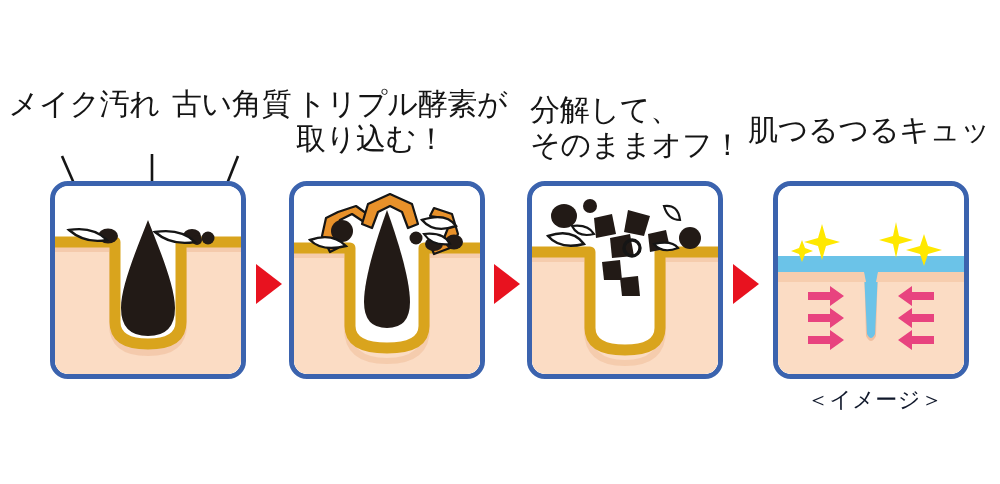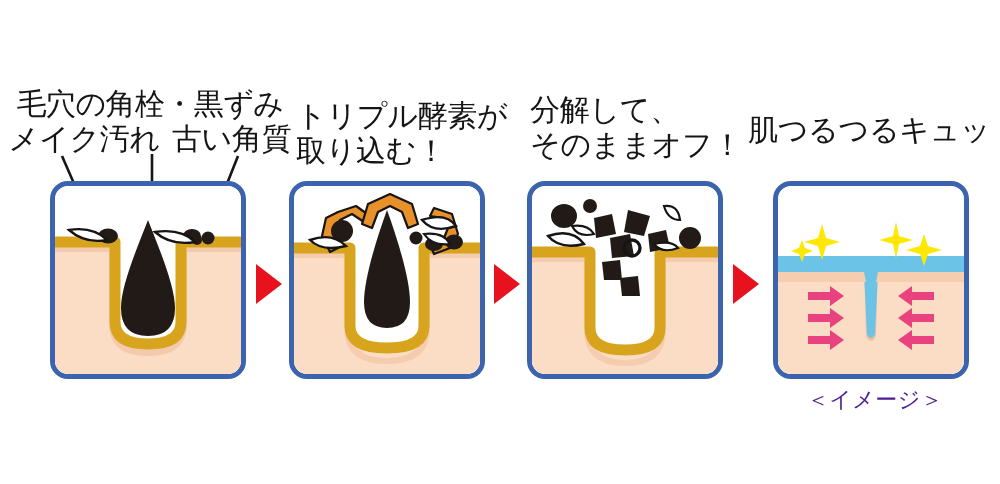--- a/index.html
+++ b/index.html
@@ -54,40 +54,39 @@
     background: #151515;
     position: relative;
     top: 4px;
   }
 
   #cap2 {
     left: 296px; top: 86px;
     font-size: 30px;
     text-align: left;
     width: 220px;
-    margin-top: 12px;
   }
   #cap3 {
     left: 530px; top: 92px;
     font-size: 30px;
     width: 215px;
   }
   #cap4 {
     left: 748px; top: 112px;
     font-size: 30px;
     text-align: center;
     width: 250px;
   }
   #imagenote {
     position: absolute;
     left: 775px; top: 385px;
     width: 200px;
     text-align: center;
     font-size: 22px;
-    color: #4c1d95;
+    color: #0f172a;
     font-family: Liberation Serif, serif;
     letter-spacing: 0.02em;
   }
 
   
   .panel {
     position: absolute;
     top: 181px;
     width: 196px;
     height: 198px;
@@ -123,21 +122,20 @@
     height: 130px;
     pointer-events: none;
   }
 </style>
 </head>
 <body>
 
 <div id="stage">
 
   <div class="caption" id="cap1">
-    <span class="line line1">毛穴の角栓・黒ずみ</span>
     <span class="line row2">
       <span class="seg">メイク汚れ</span>
       <span class="divider"></span>
       <span class="seg">古い角質</span>
     </span>
   </div>
 
   <svg id="leaders" viewBox="0 0 300 130">
     <line x1="62" y1="6" x2="110" y2="116" stroke="#151515" stroke-width="2.6"></line>
     <line x1="152" y1="4" x2="152" y2="110" stroke="#151515" stroke-width="2.6"></line>

